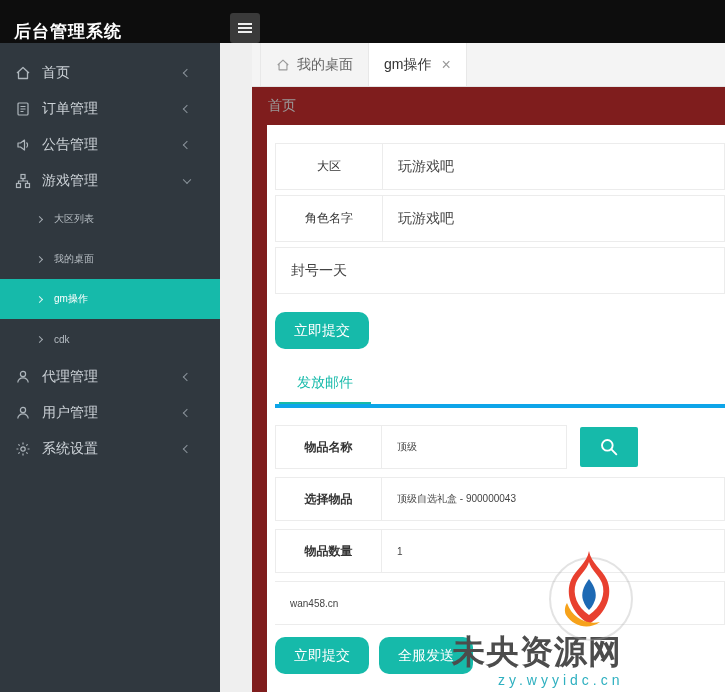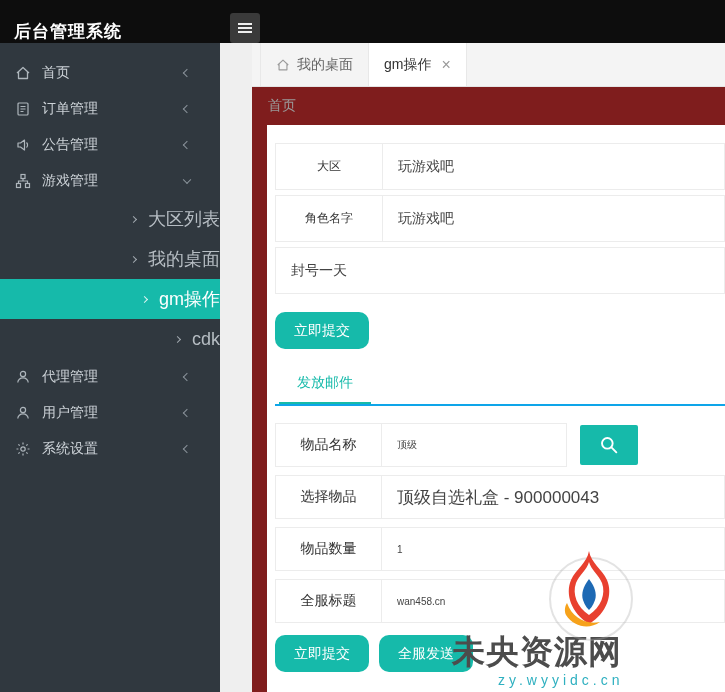--- a/index.html
+++ b/index.html
@@ -15,21 +15,21 @@
   .hamburger .bars::before { top:-4px; } .hamburger .bars::after { top:4px; }
 
   
   .sidebar { position:absolute; top:43px; bottom:0; left:0; width:220px; background:#30383f; padding-top:12px; z-index:10; }
   .side-item { height:36px; display:flex; align-items:center; padding:0 15px; color:#cdd3d8; font-size:14px; position:relative; cursor:pointer; }
   .side-item .ic { width:16px; height:16px; margin-right:11px; flex:0 0 16px; color:#aeb6bc; }
   .side-item .ic svg { width:16px; height:16px; display:block; }
   .chev { display:inline-block; width:6px; height:6px; border-right:1.4px solid #8a939a; border-bottom:1.4px solid #8a939a; position:absolute; right:30px; top:50%; }
   .chev.left { transform:translateY(-50%) rotate(135deg); }
   .chev.down { transform:translateY(-70%) rotate(45deg); }
-  .sub-item { height:40px; display:flex; align-items:center; padding-left:37px; color:#b6bdc3; font-size:18px; cursor:pointer;justify-content:flex-end; }
+  .sub-item { height:40px; display:flex; align-items:center; padding-left:37px; color:#b6bdc3; font-size:10px; cursor:pointer; }
   .sub-item .arr { display:inline-block; width:5px; height:5px; border-right:1.3px solid currentColor; border-bottom:1.3px solid currentColor; transform:rotate(-45deg); margin-right:12px; opacity:.85; }
   .sub-item.active { background:#16baaa; color:#fff; }
 
   
   .main { position:absolute; left:220px; top:43px; right:0; bottom:0; background:#7f1d1d;margin-left:32px; }
   .tabbar { height:44px; background:#f4f4f4; border-bottom:1px solid #e4e4e4; display:flex; padding-left:8px; }
   .tab { display:flex; align-items:center; gap:7px; padding:0 15px; font-size:14px; color:#666; border-right:1px solid #e8e8e8; cursor:pointer; }
   .tab:first-child { border-left:1px solid #e8e8e8; }
   .tab .tic { width:14px; height:14px; color:#9a9a9a; }
   .tab .tic svg { width:14px; height:14px; display:block; }
@@ -39,27 +39,27 @@
 
   .card { margin-left:15px; background:#fff; height:calc(100% - 82px); padding:18px 0 0 8px; position:relative; }
 
   .frow { display:flex; align-items:stretch; border:1px solid #ececec; height:47px; margin-bottom:5px; background:#fff; }
   .frow .flabel { flex:0 0 107px; display:flex; align-items:center; justify-content:center; font-size:12px; color:#333; border-right:1px solid #ececec; }
   .frow .fvalue { flex:1; display:flex; align-items:center; padding-left:15px; font-size:14px; color:#444; cursor:pointer; }
 
   .btn { display:inline-flex; align-items:center; justify-content:center; height:37px; padding:0 19px; background:#16baaa; color:#fff; font-size:14px; border:none; border-radius:10px; cursor:pointer; font-family:inherit; }
   .submit1 { margin:13px 0 2px; }
 
-  .tabhead { margin-top:14px; border-bottom:2px solid #0ea5e9; }
+  .tabhead { margin-top:14px; border-bottom:4px solid #0ea5e9; }
   .tabhead .thitem { display:inline-block; padding:9px 18px 10px; font-size:14px; color:#16baaa; border-bottom:2px solid #16baaa; margin-left:4px; cursor:pointer; }
 
   .mailrows { margin-top:17px; }
   .mrow { display:flex; align-items:stretch; height:44px; margin-bottom:8px; }
-  .mrow .mlabel { flex:0 0 107px; display:flex; align-items:center; justify-content:center; font-size:14px; color:#333; border:1px solid #ececec; background:#fff; }
-  .mrow .mwide { flex:1; display:flex; align-items:center; padding-left:15px; font-size:17px; color:#444; border:1px solid #ececec; border-left:none; cursor:pointer;text-align:center; }
+  .mrow .mlabel { flex:0 0 107px; display:flex; align-items:center; justify-content:center; font-size:12px; color:#333; border:1px solid #ececec; background:#fff;font-weight:bold; }
+  .mrow .mwide { flex:1; display:flex; align-items:center; padding-left:15px; font-size:10px; color:#444; border:1px solid #ececec; border-left:none; cursor:pointer;text-align:center; }
   .mrow input { height:100%; border:1px solid #ececec; border-left:none; padding-left:15px; font-size:10px; color:#444; outline:none; font-family:inherit; background:#fff; }
   .mrow .txt185 { width:185px; }
   .mrow .grow { flex:1; }
   .searchbtn { width:58px; height:40px; margin-left:13px; align-self:center; background:#16baaa; border:none; border-radius:2px; display:flex; align-items:center; justify-content:center; cursor:pointer; }
   .searchbtn svg { width:20px; height:20px; display:block; }
 
   .btnrow { display:flex; gap:10px; margin-top:12px; }
 
   
   .wm { position:absolute; left:450px; bottom:4px; display:flex; align-items:flex-end; z-index:30; pointer-events:none;flex-direction:column; }
@@ -241,21 +241,20 @@
         <div class="mlabel">选择物品</div>
         <div class="mwide">顶级自选礼盒 - 900000043</div>
       </div>
 
       <div class="mrow">
         <div class="mlabel">物品数量</div>
         <input class="grow" type="text" value="1" style="">
       </div>
 
       <div class="mrow">
-        <div class="mlabel">全服标题</div>
         <input class="grow" type="text" value="wan458.cn" style="">
       </div>
 
       <div class="btnrow">
         <button class="btn">立即提交</button>
         <button class="btn">全服发送</button>
       </div>
 
     </div>
   </div>

